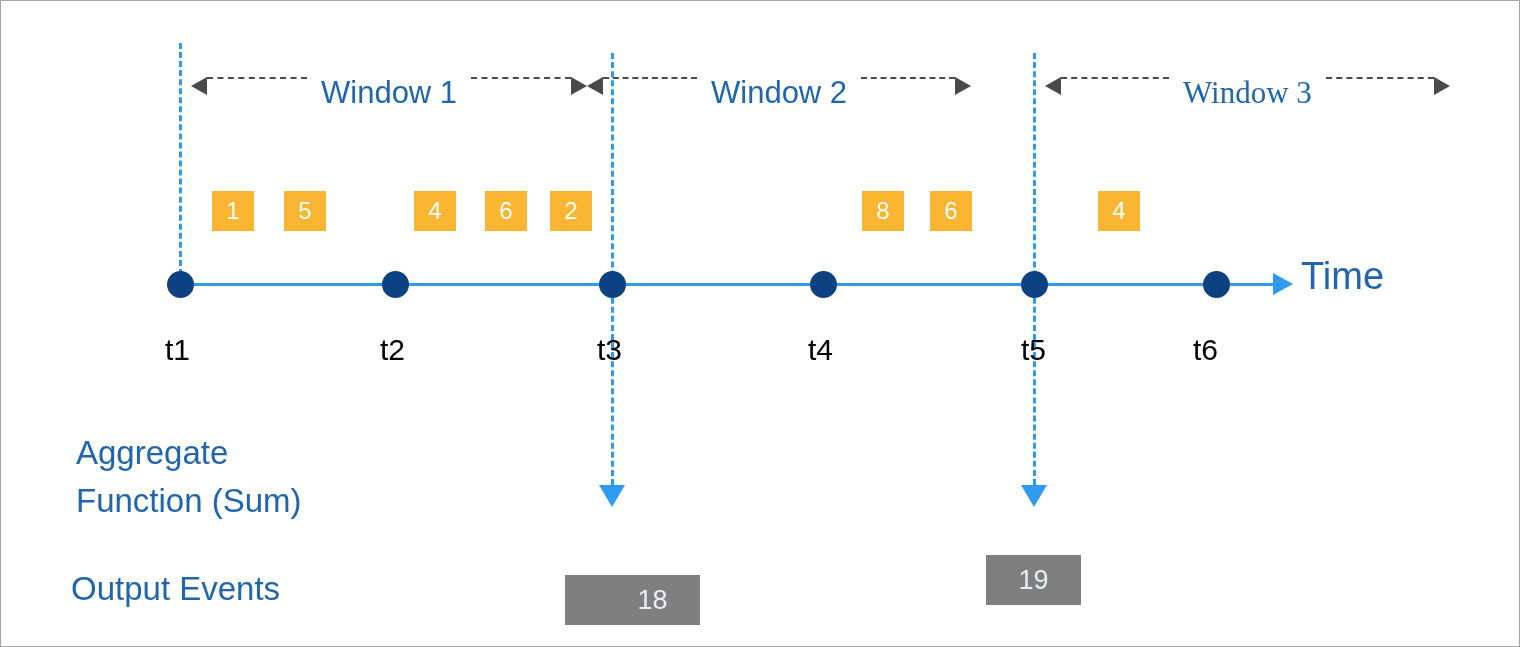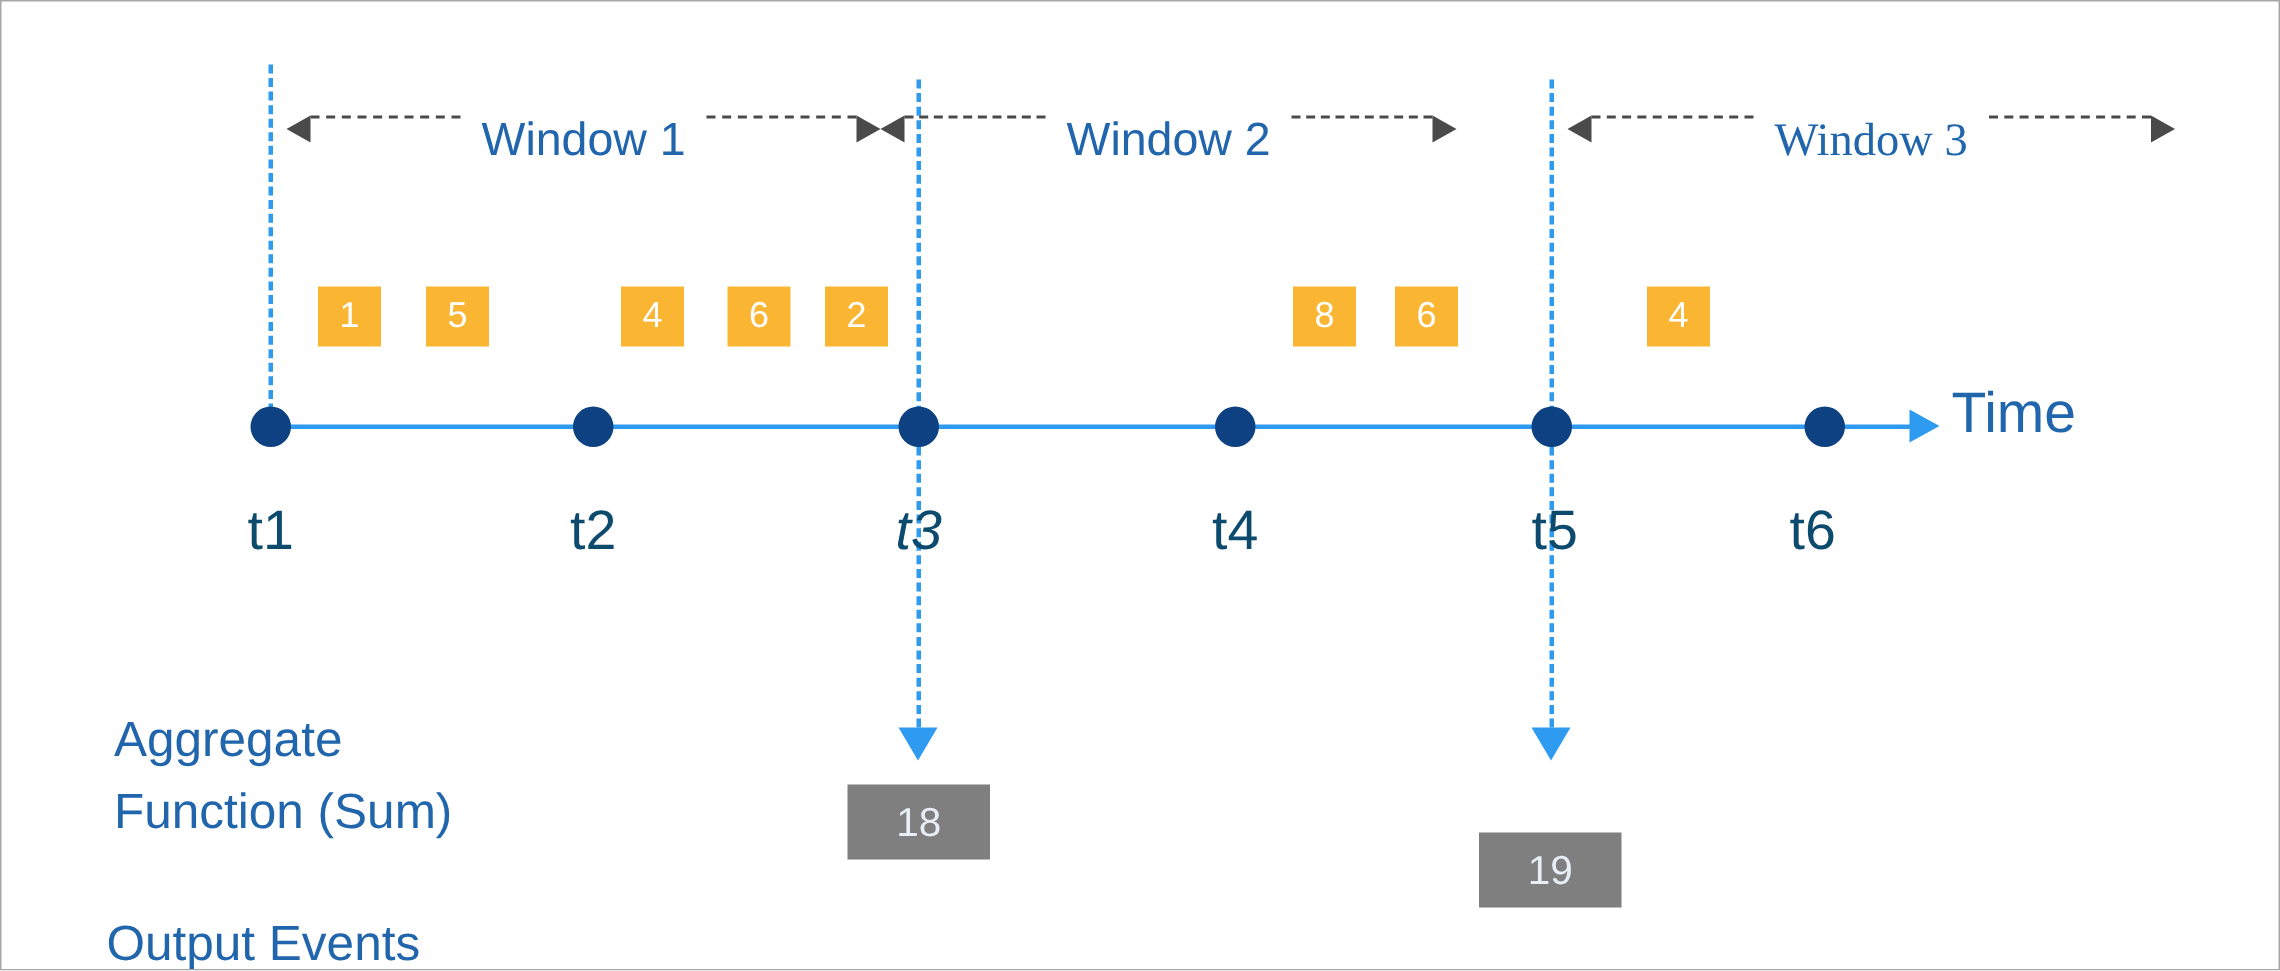--- a/index.html
+++ b/index.html
@@ -80,22 +80,22 @@
     z-index:1;
   }
   .tdot{
     position:absolute;
     width:27px;height:27px;border-radius:50%;
     background:#0E4182;
     z-index:5;
   }
   .tlabel{
     position:absolute;
-    color:#0c4a6e;
-    font-size:37px;
+    color:#000000;
+    font-size:30px;
     font-weight:300;
     line-height:1;
     white-space:nowrap;
     z-index:5;
   }
   #time-axis-label{
     position:absolute;
     left:1300px;top:256px;
     color:#2166ac;
     font-size:38px;
@@ -115,21 +115,20 @@
   }
 
   
   .rowlabel{
     position:absolute;
     color:#2166ac;
     font-size:33px;
     font-weight:300;
     line-height:1.45;
     white-space:pre-line;
-    margin-top:40px;
   }
 
   
   .obox{
     position:absolute;
     width:95px;height:50px;
     background:#7f7f7f;
     color:#e8eef5;
     font-size:27px;
     font-weight:300;
@@ -186,28 +185,28 @@
 
   <div class="tdot" style="left:166px;top:270px;"></div>
   <div class="tdot" style="left:381px;top:270px;"></div>
   <div class="tdot" style="left:598px;top:270px;"></div>
   <div class="tdot" style="left:809px;top:270px;"></div>
   <div class="tdot" style="left:1020px;top:270px;"></div>
   <div class="tdot" style="left:1202px;top:270px;"></div>
 
   <div class="tlabel" style="left:164px;top:334px;">t1</div>
   <div class="tlabel" style="left:379px;top:334px;text-align:center;">t2</div>
-  <div class="tlabel" style="left:596px;top:334px;font-style:italic;">t3</div>
+  <div class="tlabel" style="left:596px;top:334px;">t3</div>
   <div class="tlabel" style="left:807px;top:334px;">t4</div>
   <div class="tlabel" style="left:1020px;top:334px;">t5</div>
   <div class="tlabel" style="left:1192px;top:334px;">t6</div>
 
   <div class="outarrow" style="left:598px;top:484px;"></div>
   <div class="outarrow" style="left:1020px;top:484px;"></div>
 
   <div class="rowlabel" style="left:75px;top:428px;">Aggregate
 Function (Sum)</div>
   <div class="rowlabel" style="left:70px;top:564px;">Output Events</div>
 
-  <div class="obox" style="left:564px;top:522px;">18</div>
+  <div class="obox" style="left:564px;top:574px;padding-left:40px;">18</div>
   <div class="obox" style="left:985px;top:554px;">19</div>
 
 </div>
 
 </body></html>

